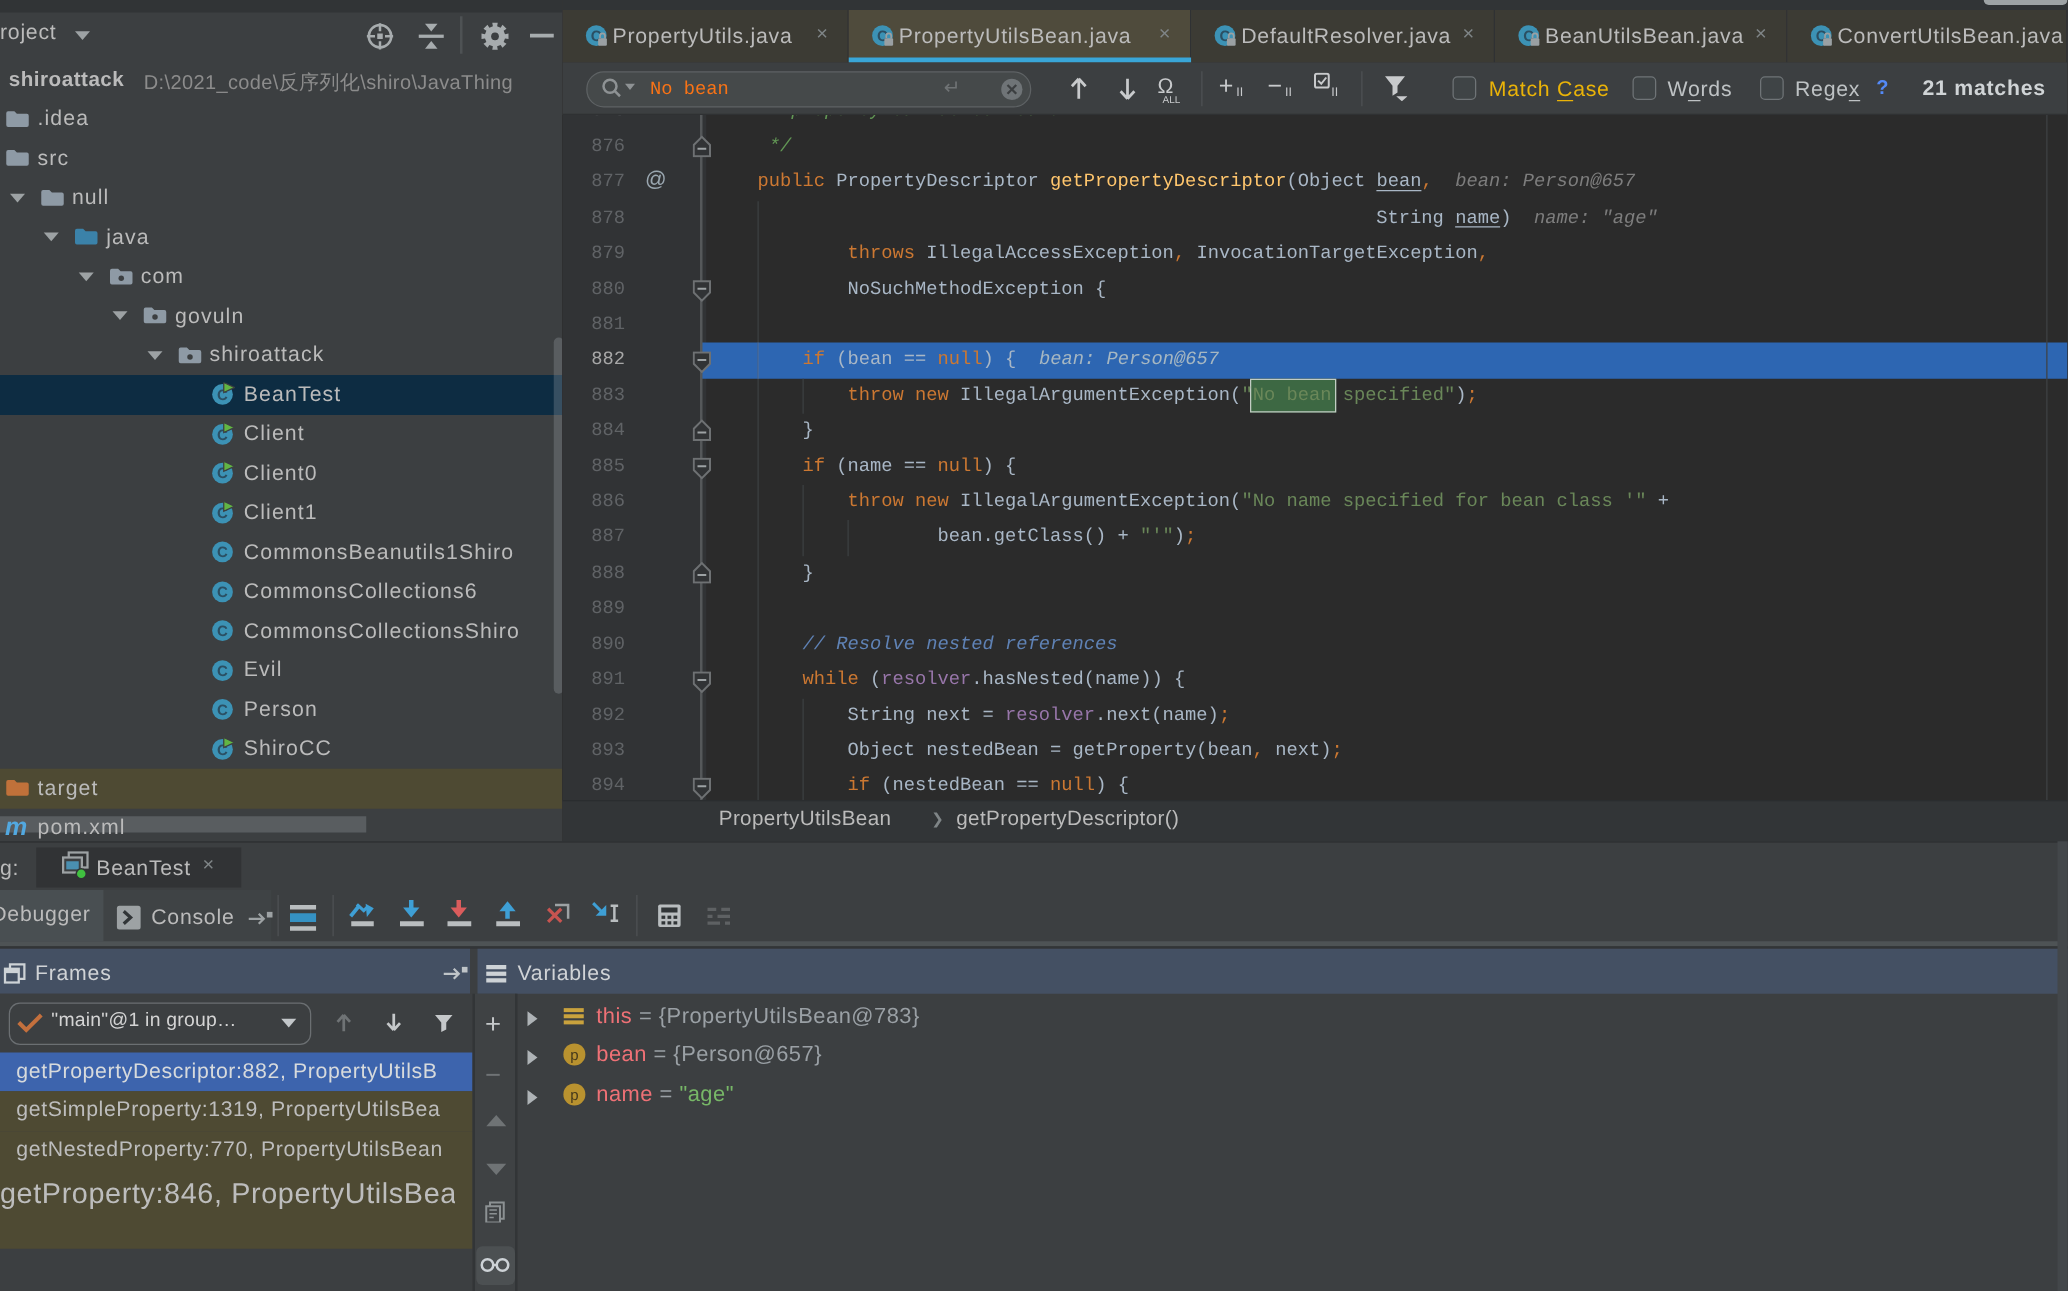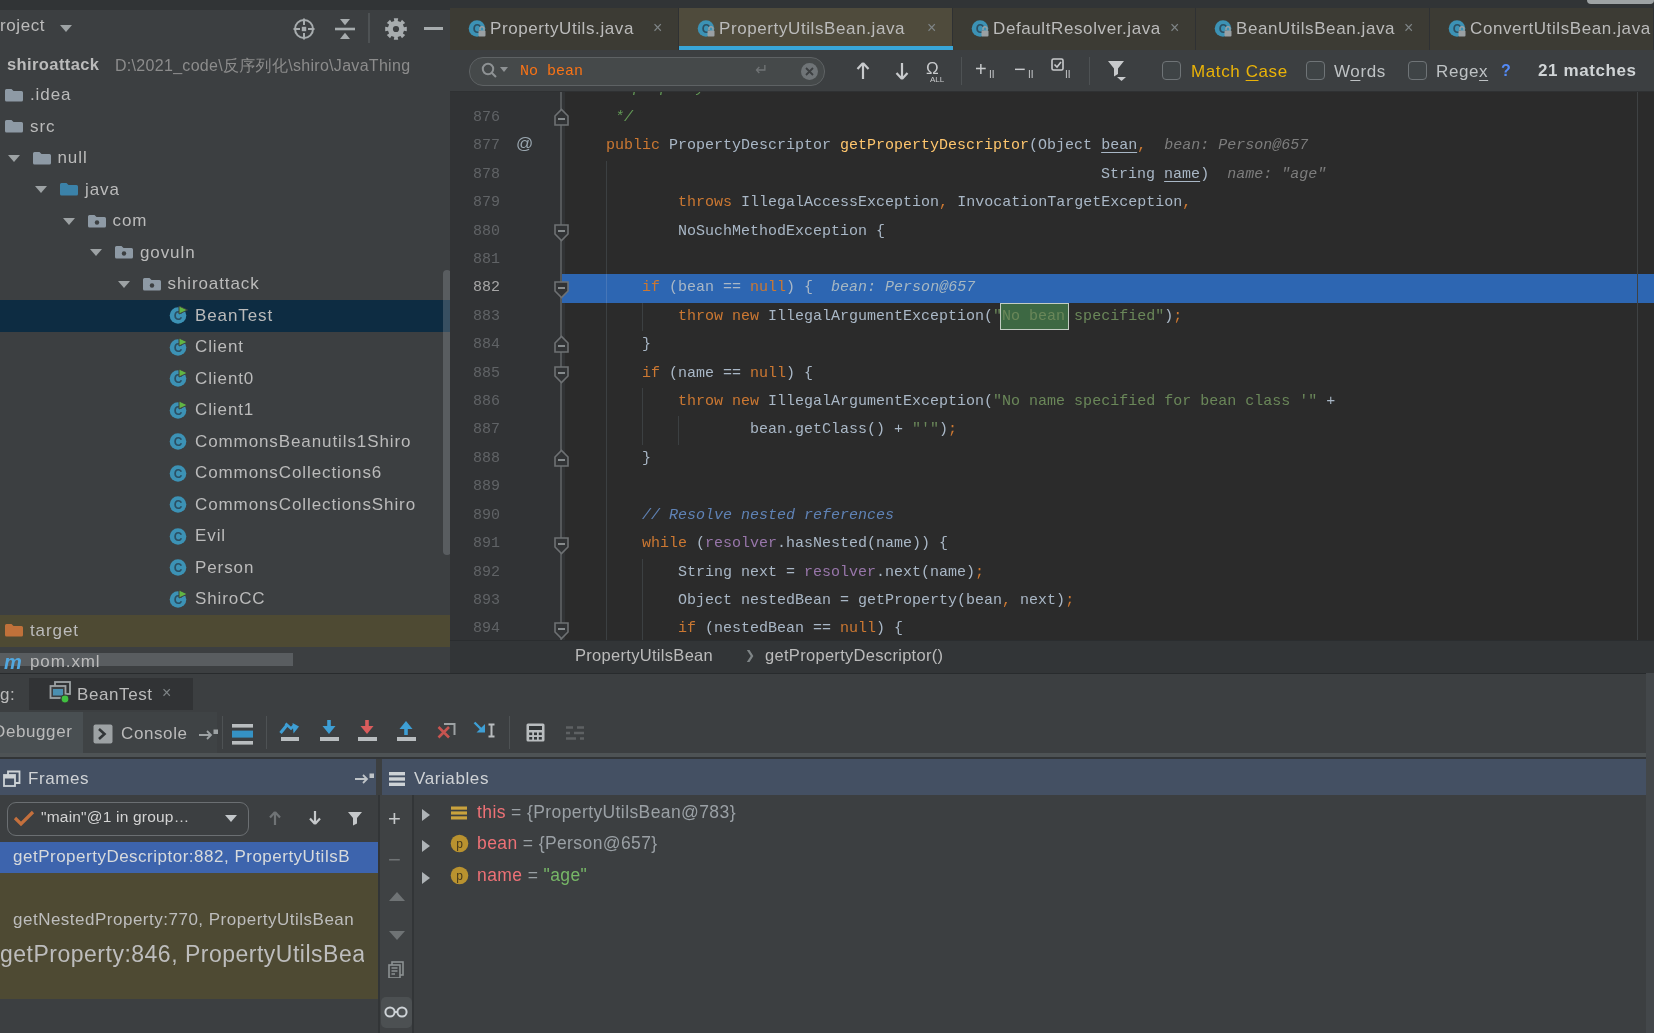--- a/index.html
+++ b/index.html
@@ -422,20 +422,21 @@
     </svg>
     <svg class="abs" style="left:307px;top:136px;" width="16" height="18" viewBox="0 0 16 18">
       <path d="M8 2 V15 M8 15 L3 9.5 M8 15 L13 9.5" stroke="#c5c8ca" stroke-width="2.2" fill="none"></path>
     </svg>
     <svg class="abs" style="left:346px;top:136px;" width="18" height="18" viewBox="0 0 18 18">
       <path d="M2 3 H16 L11 9 V14.5 L7 16.5 V9 Z" fill="#c5c8ca"></path>
     </svg>
     <div class="abs" style="left:0;top:169.0px;width:378px;height:31.4px;background:#3d64ad;"></div>
     <div class="abs" style="left:13px;top:174.0px;font-size:17px;letter-spacing:0.5px;color:#d7dadc;white-space:nowrap;width:364px;overflow:hidden;">getPropertyDescriptor:882, PropertyUtilsB<span style="color:#8c8c8c;font-style:italic;"></span></div>
     <div class="abs" style="left:0;top:200.4px;width:378px;height:31.4px;background:#4e4a33;"></div>
+    <div class="abs" style="left:13px;top:205.4px;font-size:17px;letter-spacing:0.5px;color:#bdbdbd;white-space:nowrap;width:364px;overflow:hidden;">getSimpleProperty:1319, PropertyUtilsBea<span style="color:#8c8c8c;font-style:italic;"></span></div>
     <div class="abs" style="left:0;top:231.8px;width:378px;height:31.4px;background:#4e4a33;"></div>
     <div class="abs" style="left:13px;top:236.8px;font-size:17px;letter-spacing:0.5px;color:#bdbdbd;white-space:nowrap;width:364px;overflow:hidden;">getNestedProperty:770, PropertyUtilsBean<span style="color:#8c8c8c;font-style:italic;"></span></div>
     <div class="abs" style="left:0;top:263.2px;width:378px;height:31.4px;background:#4e4a33;"></div>
     <div class="abs" style="left:0;top:268.2px;font-size:23px;letter-spacing:0.5px;color:#bdbdbd;white-space:nowrap;width:364px;overflow:hidden;">getProperty:846, PropertyUtilsBean <span style="color:#8c8c8c;font-style:italic;">(org.a</span></div>
     <div class="abs" style="left:0;top:294.6px;width:378px;height:31.4px;background:#4e4a33;"></div>
     <div class="abs" style="left:378px;top:122px;width:2px;height:238px;background:#323537;"></div>
     <div class="abs" style="left:380px;top:122px;width:33px;height:238px;background:#3f4244;"></div>
     <div class="abs" style="left:412px;top:122px;width:2px;height:238px;background:#323537;"></div>
     <div class="abs" style="left:388px;top:133px;font-size:22px;color:#c5c8ca;">+</div>
     <div class="abs" style="left:388px;top:174px;font-size:22px;color:#6f7375;">−</div>

